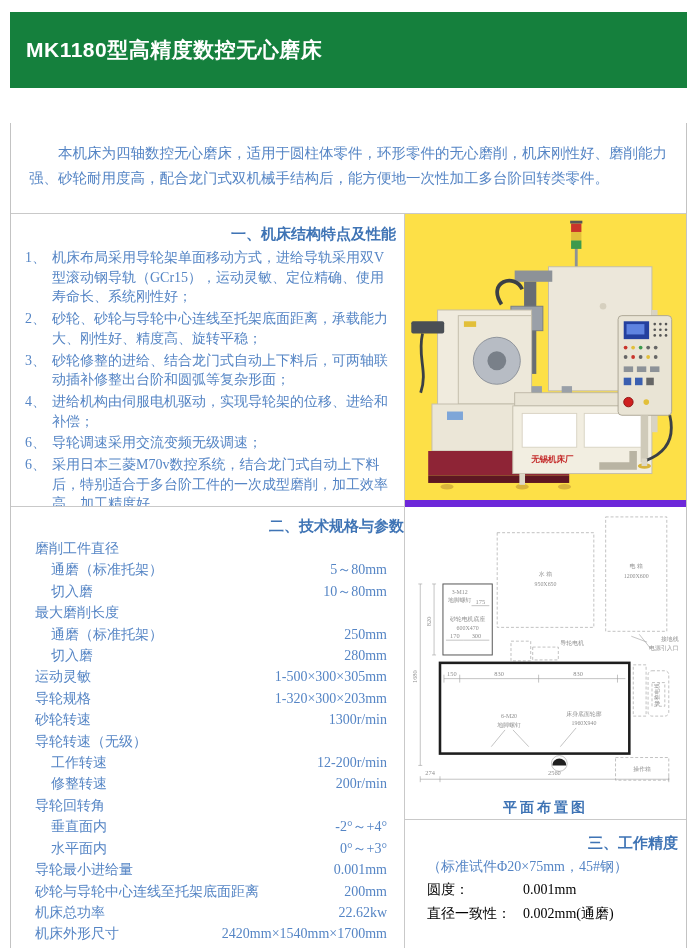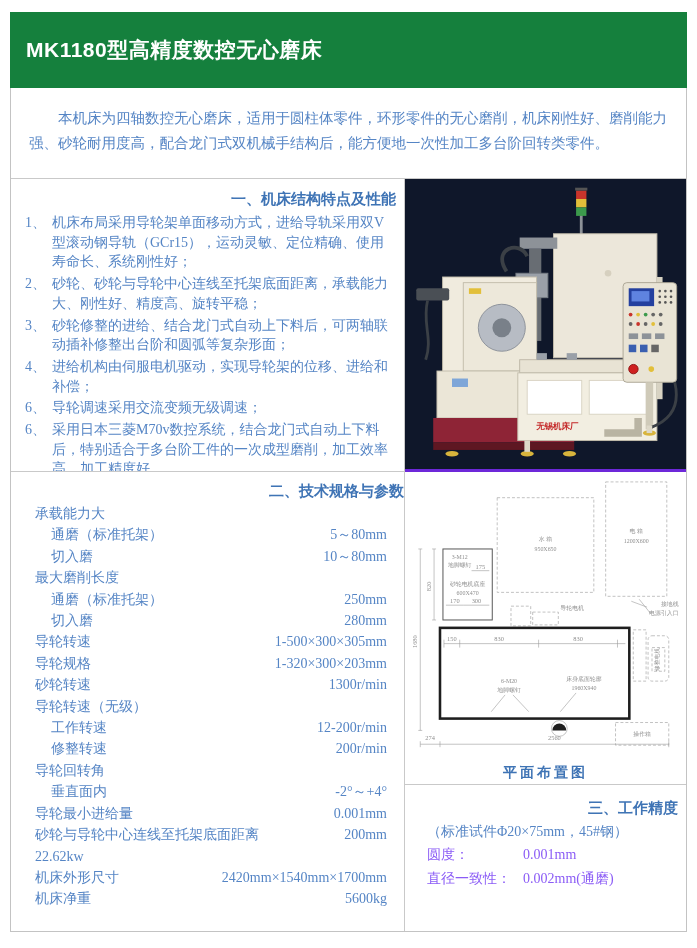--- a/index.html
+++ b/index.html
@@ -15,45 +15,45 @@
     padding-left:16px;
   }
   .hdr h1 {
     color:#ffffff; font-size:21px; font-weight:bold;
     font-family:"Liberation Sans","DejaVu Sans",sans-serif; letter-spacing:.5px;
   }
   
   .content { border:1px solid #c3c3c3; border-top:none; background:#fff; }
   .intro {
     height:90px; padding:18px 18px 0 18px; font-size:14.5px; line-height:25px;
-    text-indent:2em; color:#5585c5;
+    text-indent:2em; color:#5585c5;margin-top:35px;
   }
   .main { display:grid; grid-template-columns:393px 1fr; border-top:1px solid #c9c9c9; }
   .rightcol { border-left:1px solid #c9c9c9; }
   .cell { overflow:hidden; }
   
   .features { height:293px; border-bottom:1px solid #c9c9c9; padding:9px 8px 0 14px; }
   .sec-h { font-size:15px; font-weight:bold; color:#3f74b5; line-height:23px;text-align:right; }
   .feat-item { display:flex; font-size:14px; line-height:19.7px; color:#5585c5; margin-top:2px; }
   .feat-item .num { flex:0 0 27px; text-align:left; }
   .feat-item .txt { flex:1; }
   
   .specs { height:459px; padding:8px 0 0 14px; }
   .spec-row { display:flex; font-size:14px; line-height:21.4px; color:#5585c5; padding-right:17px; }
   .spec-row .lab { flex:1; }
   .spec-row .val { text-align:center; white-space:nowrap;font-family:Liberation Serif, serif; }
   .spec-row.lv0 { padding-left:10px; }
   .spec-row.lv1 { padding-left:26px; }
   
-  .photo-cell { height:293px; border-bottom:3px solid #6d28d9; display:flex; align-items:center; justify-content:center; background:#0f172a; }
+  .photo-cell { height:293px; border-bottom:7px solid #6d28d9; display:flex; align-items:center; justify-content:flex-start; background:#fde047; }
   .diagram-cell { height:313px; border-bottom:1px solid #c9c9c9; padding-top:4px; text-align:center; }
   .diagram-caption { font-size:14px; font-weight:bold; color:#3f74b5; letter-spacing:3px; margin-top:0px; }
   .accuracy { height:146px; padding:12px 8px 0 14px; }
   .acc-note { font-size:14px; line-height:23px; color:#5585c5; padding-left:8px; }
-  .acc-row { display:flex; font-size:14px; line-height:24px; color:#8b5cf6; padding-left:8px; }
+  .acc-row { display:flex; font-size:14px; line-height:24px; color:#000000; padding-left:8px; }
   .acc-row .lab { flex:0 0 96px; }
   svg text { font-family:"Liberation Serif","DejaVu Serif",serif; }
   .dsh { fill:none; stroke:#a6a6a6; stroke-width:.7; stroke-dasharray:3 2; }
   .thn { fill:none; stroke:#9a9a9a; stroke-width:.6; }
   .dimt { font-size:6.5px; fill:#8f8f8f; }
   .lblt { font-size:6px; fill:#8f8f8f; }
 </style>
 </head>
 <body>
 
@@ -95,21 +95,21 @@
           </div>
           <div class="feat-item">
             <span class="num">6、</span>
             <span class="txt">采用日本三菱M70v数控系统，结合龙门式自动上下料后，特别适合于多台阶工件的一次成型磨削，加工效率高，加工精度好。</span>
           </div>
         </div>
 
         <div class="cell specs">
           <div class="sec-h">二、技术规格与参数</div>
           <div class="spec-row lv0">
-              <span class="lab">承载能力大</span>
+              <span class="lab">磨削工件直径</span>
               <span class="val"></span>
             </div>
           <div class="spec-row lv1">
               <span class="lab">通磨（标准托架）</span>
               <span class="val">5～80mm</span>
             </div>
           <div class="spec-row lv1">
               <span class="lab">切入磨</span>
               <span class="val">10～80mm</span>
             </div>
@@ -119,21 +119,21 @@
             </div>
           <div class="spec-row lv1">
               <span class="lab">通磨（标准托架）</span>
               <span class="val">250mm</span>
             </div>
           <div class="spec-row lv1">
               <span class="lab">切入磨</span>
               <span class="val">280mm</span>
             </div>
           <div class="spec-row lv0">
-              <span class="lab">导轮转速</span>
+              <span class="lab">运动灵敏</span>
               <span class="val">1-500×300×305mm</span>
             </div>
           <div class="spec-row lv0">
               <span class="lab">导轮规格</span>
               <span class="val">1-320×300×203mm</span>
             </div>
           <div class="spec-row lv0">
               <span class="lab">砂轮转速</span>
               <span class="val">1300r/min</span>
             </div>
@@ -150,29 +150,34 @@
               <span class="val">200r/min</span>
             </div>
           <div class="spec-row lv0">
               <span class="lab">导轮回转角</span>
               <span class="val"></span>
             </div>
           <div class="spec-row lv1">
               <span class="lab">垂直面内</span>
               <span class="val">-2°～+4°</span>
             </div>
+          <div class="spec-row lv1">
+              <span class="lab">水平面内</span>
+              <span class="val">0°～+3°</span>
+            </div>
           <div class="spec-row lv0">
               <span class="lab">导轮最小进给量</span>
               <span class="val">0.001mm</span>
             </div>
           <div class="spec-row lv0">
               <span class="lab">砂轮与导轮中心连线至托架底面距离</span>
               <span class="val">200mm</span>
             </div>
           <div class="spec-row lv0">
+              <span class="lab">机床总功率</span>
               <span class="val">22.62kw</span>
             </div>
           <div class="spec-row lv0">
               <span class="lab">机床外形尺寸</span>
               <span class="val">2420mm×1540mm×1700mm</span>
             </div>
           <div class="spec-row lv0">
               <span class="lab">机床净重</span>
               <span class="val">5600kg</span>
             </div>

